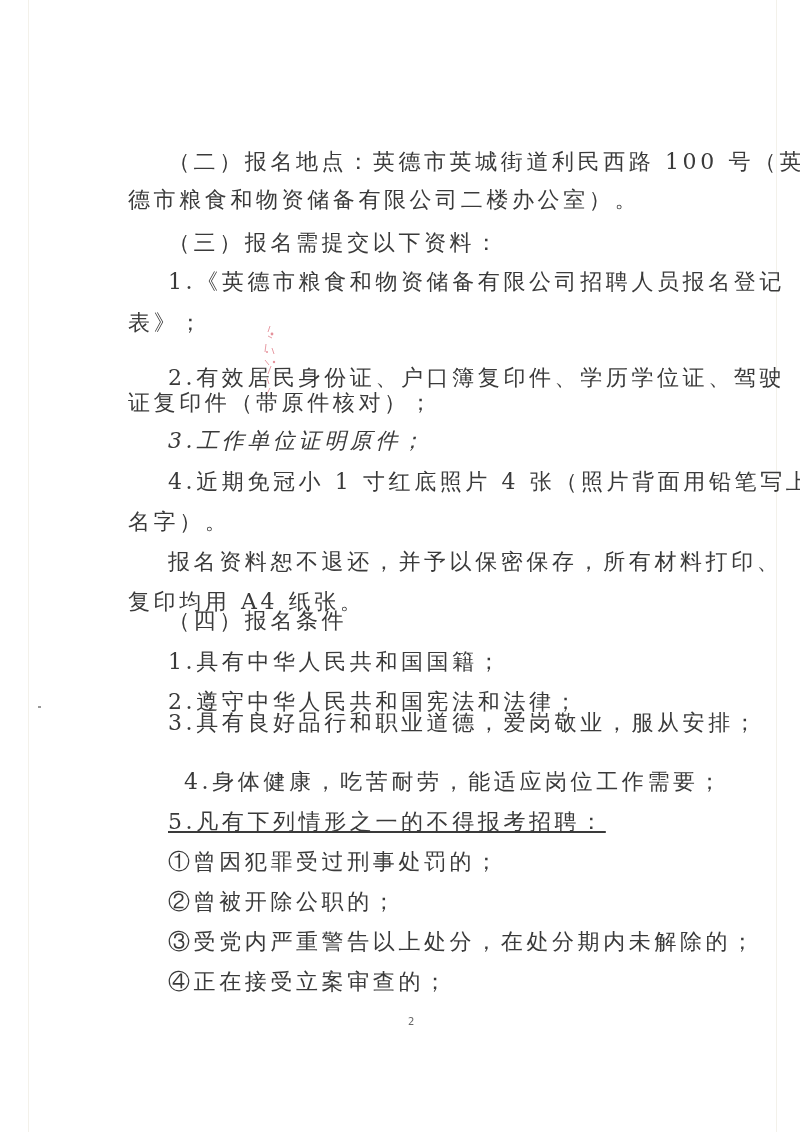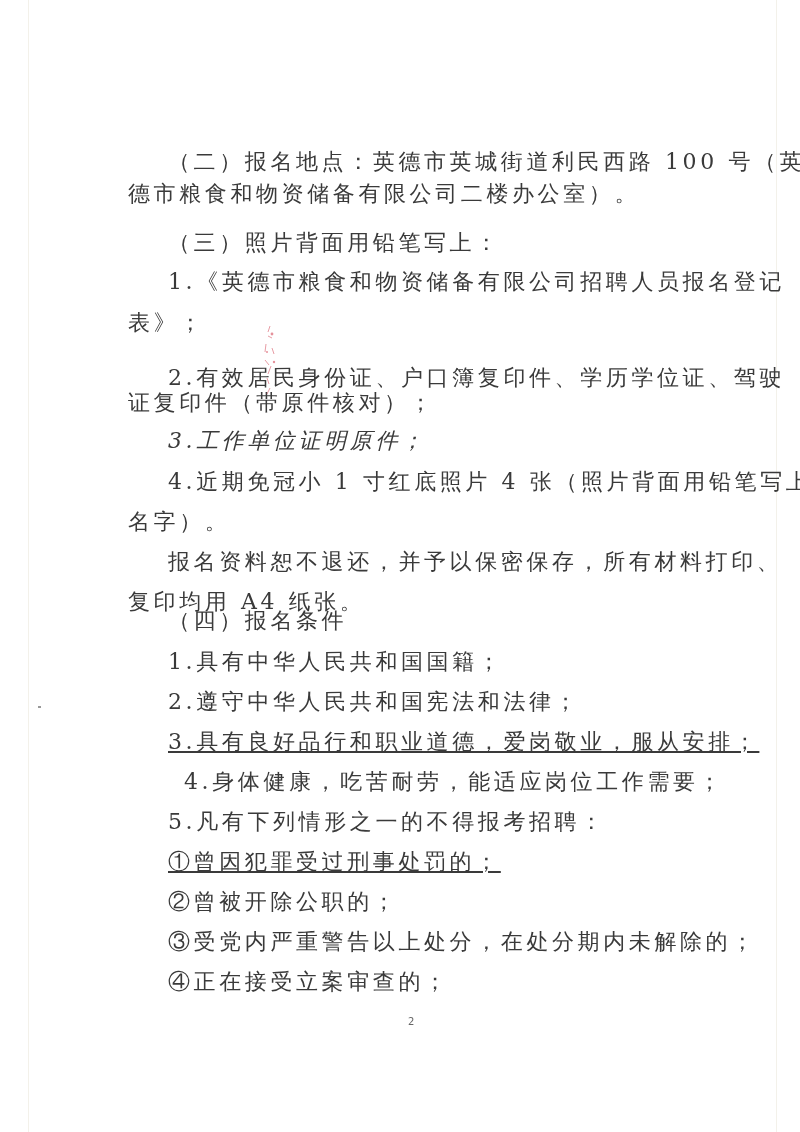--- a/index.html
+++ b/index.html
@@ -46,38 +46,38 @@
   </style>
 </head>
 <body>
 
 <div class="page-edge" style="left:28px;"></div>
 <div class="page-edge" style="left:776px;"></div>
 <div class="speck"></div>
 
 <div class="doc" id="doc">
     <div class="line indent" style="top: 150px;">（二）报名地点：英德市英城街道利民西路 100 号（英</div>
-    <div class="line noindent" style="top: 182px;">德市粮食和物资储备有限公司二楼办公室）。</div>
-    <div class="line indent" style="top: 231px;">（三）照片背面用铅笔写上：</div>
+    <div class="line noindent" style="top: 188px;">德市粮食和物资储备有限公司二楼办公室）。</div>
+    <div class="line indent" style="top: 231px;">（三）报名需提交以下资料：</div>
     <div class="line indent" style="top: 270px;">1.《英德市粮食和物资储备有限公司招聘人员报名登记</div>
     <div class="line noindent" style="top: 311px;">表》；</div>
     <div class="line indent" style="top: 366px;">2.有效居民身份证、户口簿复印件、学历学位证、驾驶</div>
     <div class="line noindent" style="top: 391px;">证复印件（带原件核对）；</div>
     <div class="line indent" style="top: 429px; font-style: italic;">3.工作单位证明原件；</div>
     <div class="line indent" style="top: 470px;">4.近期免冠小 1 寸红底照片 4 张（照片背面用铅笔写上</div>
     <div class="line noindent" style="top: 510px;">名字）。</div>
     <div class="line indent" style="top: 550px;">报名资料恕不退还，并予以保密保存，所有材料打印、</div>
     <div class="line noindent" style="top: 590px;">复印均用 A4 纸张。</div>
     <div class="line indent" style="top: 609px;">（四）报名条件</div>
     <div class="line indent" style="top: 650px;">1.具有中华人民共和国国籍；</div>
     <div class="line indent" style="top: 690px;">2.遵守中华人民共和国宪法和法律；</div>
-    <div class="line indent" style="top: 730px; text-decoration: underline;">3.具有良好品行和职业道德，爱岗敬业，服从安排；</div>
+    <div class="line indent" style="top: 711px;">3.具有良好品行和职业道德，爱岗敬业，服从安排；</div>
     <div class="line indent" style="top: 770px; margin-left: 16px;">4.身体健康，吃苦耐劳，能适应岗位工作需要；</div>
-    <div class="line indent" style="top: 810px;">5.凡有下列情形之一的不得报考招聘：</div>
-    <div class="line indent" style="top: 850px; text-decoration: underline;">①曾因犯罪受过刑事处罚的；</div>
+    <div class="line indent" style="top: 810px; text-decoration: underline;">5.凡有下列情形之一的不得报考招聘：</div>
+    <div class="line indent" style="top: 850px;">①曾因犯罪受过刑事处罚的；</div>
     <div class="line indent" style="top: 890px;">②曾被开除公职的；</div>
     <div class="line indent" style="top: 930px;">③受党内严重警告以上处分，在处分期内未解除的；</div>
     <div class="line indent" style="top: 970px;">④正在接受立案审查的；</div>
   </div>
 
 <svg class="stamp" viewBox="0 0 28 90">
   <g fill="none" stroke="#d44a5a" stroke-width="1" opacity="0.55">
     <path d="M14 4 l-2 6 M12 14 l4 2 M10 22 l-1 8 M16 26 l2 6 M9 38 l4 5 M15 44 l-3 8 M11 56 l2 6 M14 66 l-3 6"></path>
   </g>
   <g fill="#d44a5a" opacity="0.6">

